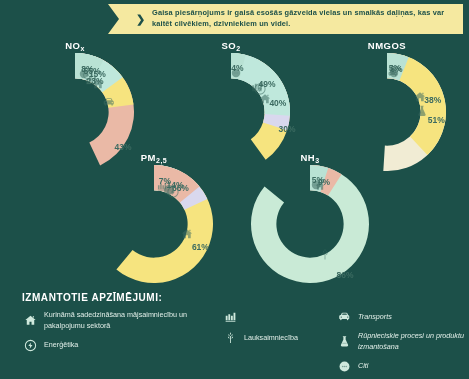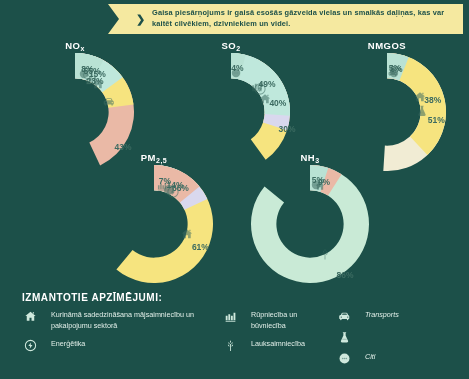--- a/index.html
+++ b/index.html
@@ -58,21 +58,21 @@
   
   #legend{
     position:absolute;left:0;top:287px;width:469px;height:92px;
   }
   .legend-title{
     position:absolute;left:22px;top:5px;
     font-size:10px;font-weight:bold;letter-spacing:.55px;color:#ffffff;
   }
   .legend-col{position:absolute;}
   .legend-row{
-    display:flex;align-items:flex-start;margin-bottom:6px;gap:7px;
+    display:flex;align-items:center;margin-bottom:6px;
   }
   .legend-ico{
     flex:none;width:16px;height:15px;display:flex;align-items:center;
     justify-content:center;margin-right:6px;color:#cfe9dd;
   }
   .legend-txt{
     font-size:7.2px;line-height:1.5;color:#e2efe9;padding-top:1px;
   }
 </style>
 </head>
@@ -320,21 +320,20 @@
       </div>
     </div>
   <div class="legend-col" id="legend-col-1" style="left:222px;top:22px;width:110px;">
       <div class="legend-row">
         <span class="legend-ico">
           <svg width="13" height="13" viewBox="0 0 24 24" fill="#cfe9dd" aria-hidden="true">
             <path d="M3 20h18v1.6H3z"></path>
             <path d="M3.2 10.4h3.4V19H3.2zM8 7.8h3.4V19H8zM12.8 10.4h3.4V19h-3.4zM17.6 5.2H21V19h-3.4z"></path>
           </svg>
         </span>
-        <span class="legend-txt">Rūpniecība un būvniecība</span>
       </div>
       <div class="legend-row">
         <span class="legend-ico">
           <svg width="13" height="13" viewBox="0 0 24 24" fill="#cfe9dd" aria-hidden="true">
             <path d="M12 2.4c-1.2 1.5-1.2 3.4 0 4.9 1.2-1.5 1.2-3.4 0-4.9z"></path>
             <path d="M8.3 5.6c-.4 1.9.4 3.6 1.9 4.4.4-1.9-.4-3.6-1.9-4.4zM15.7 5.6c-1.5.8-2.3 2.5-1.9 4.4 1.5-.8 2.3-2.5 1.9-4.4z"></path>
             <path d="M7.2 10.2c0 2 1.2 3.5 2.9 3.9-.1-2-1.3-3.5-2.9-3.9zM16.8 10.2c-1.6.4-2.8 1.9-2.9 3.9 1.7-.4 2.9-1.9 2.9-3.9z"></path>
             <path d="M11.2 9.4h1.6V22h-1.6z"></path>
           </svg>
         </span>
@@ -350,20 +349,21 @@
         </span>
         <span class="legend-txt">Transports</span>
       </div>
       <div class="legend-row">
         <span class="legend-ico">
           <svg width="13" height="13" viewBox="0 0 24 24" fill="#cfe9dd" aria-hidden="true">
             <path d="M9 2.2h6v1.7h-.9v4.6l4.4 9.3c.7 1.5-.3 3.2-2 3.2H7.5c-1.7 0-2.7-1.7-2-3.2l4.4-9.3V3.9H9z"></path>
             <path d="M8.1 14.4h7.8v1.6H8.1z" fill="#1c5049" opacity=".35"></path>
           </svg>
         </span>
+        <span class="legend-txt">Rūpnieciskie procesi un produktu izmantošana</span>
       </div>
       <div class="legend-row">
         <span class="legend-ico">
           <svg width="13" height="13" viewBox="0 0 24 24" fill="#cfe9dd" aria-hidden="true">
             <circle cx="12" cy="12" r="9.2"></circle>
             <circle cx="8.6" cy="12" r="1.5" fill="#1c5049" opacity=".45"></circle>
             <circle cx="12" cy="12" r="1.5" fill="#1c5049" opacity=".45"></circle>
             <circle cx="15.4" cy="12" r="1.5" fill="#1c5049" opacity=".45"></circle>
           </svg>
         </span>

